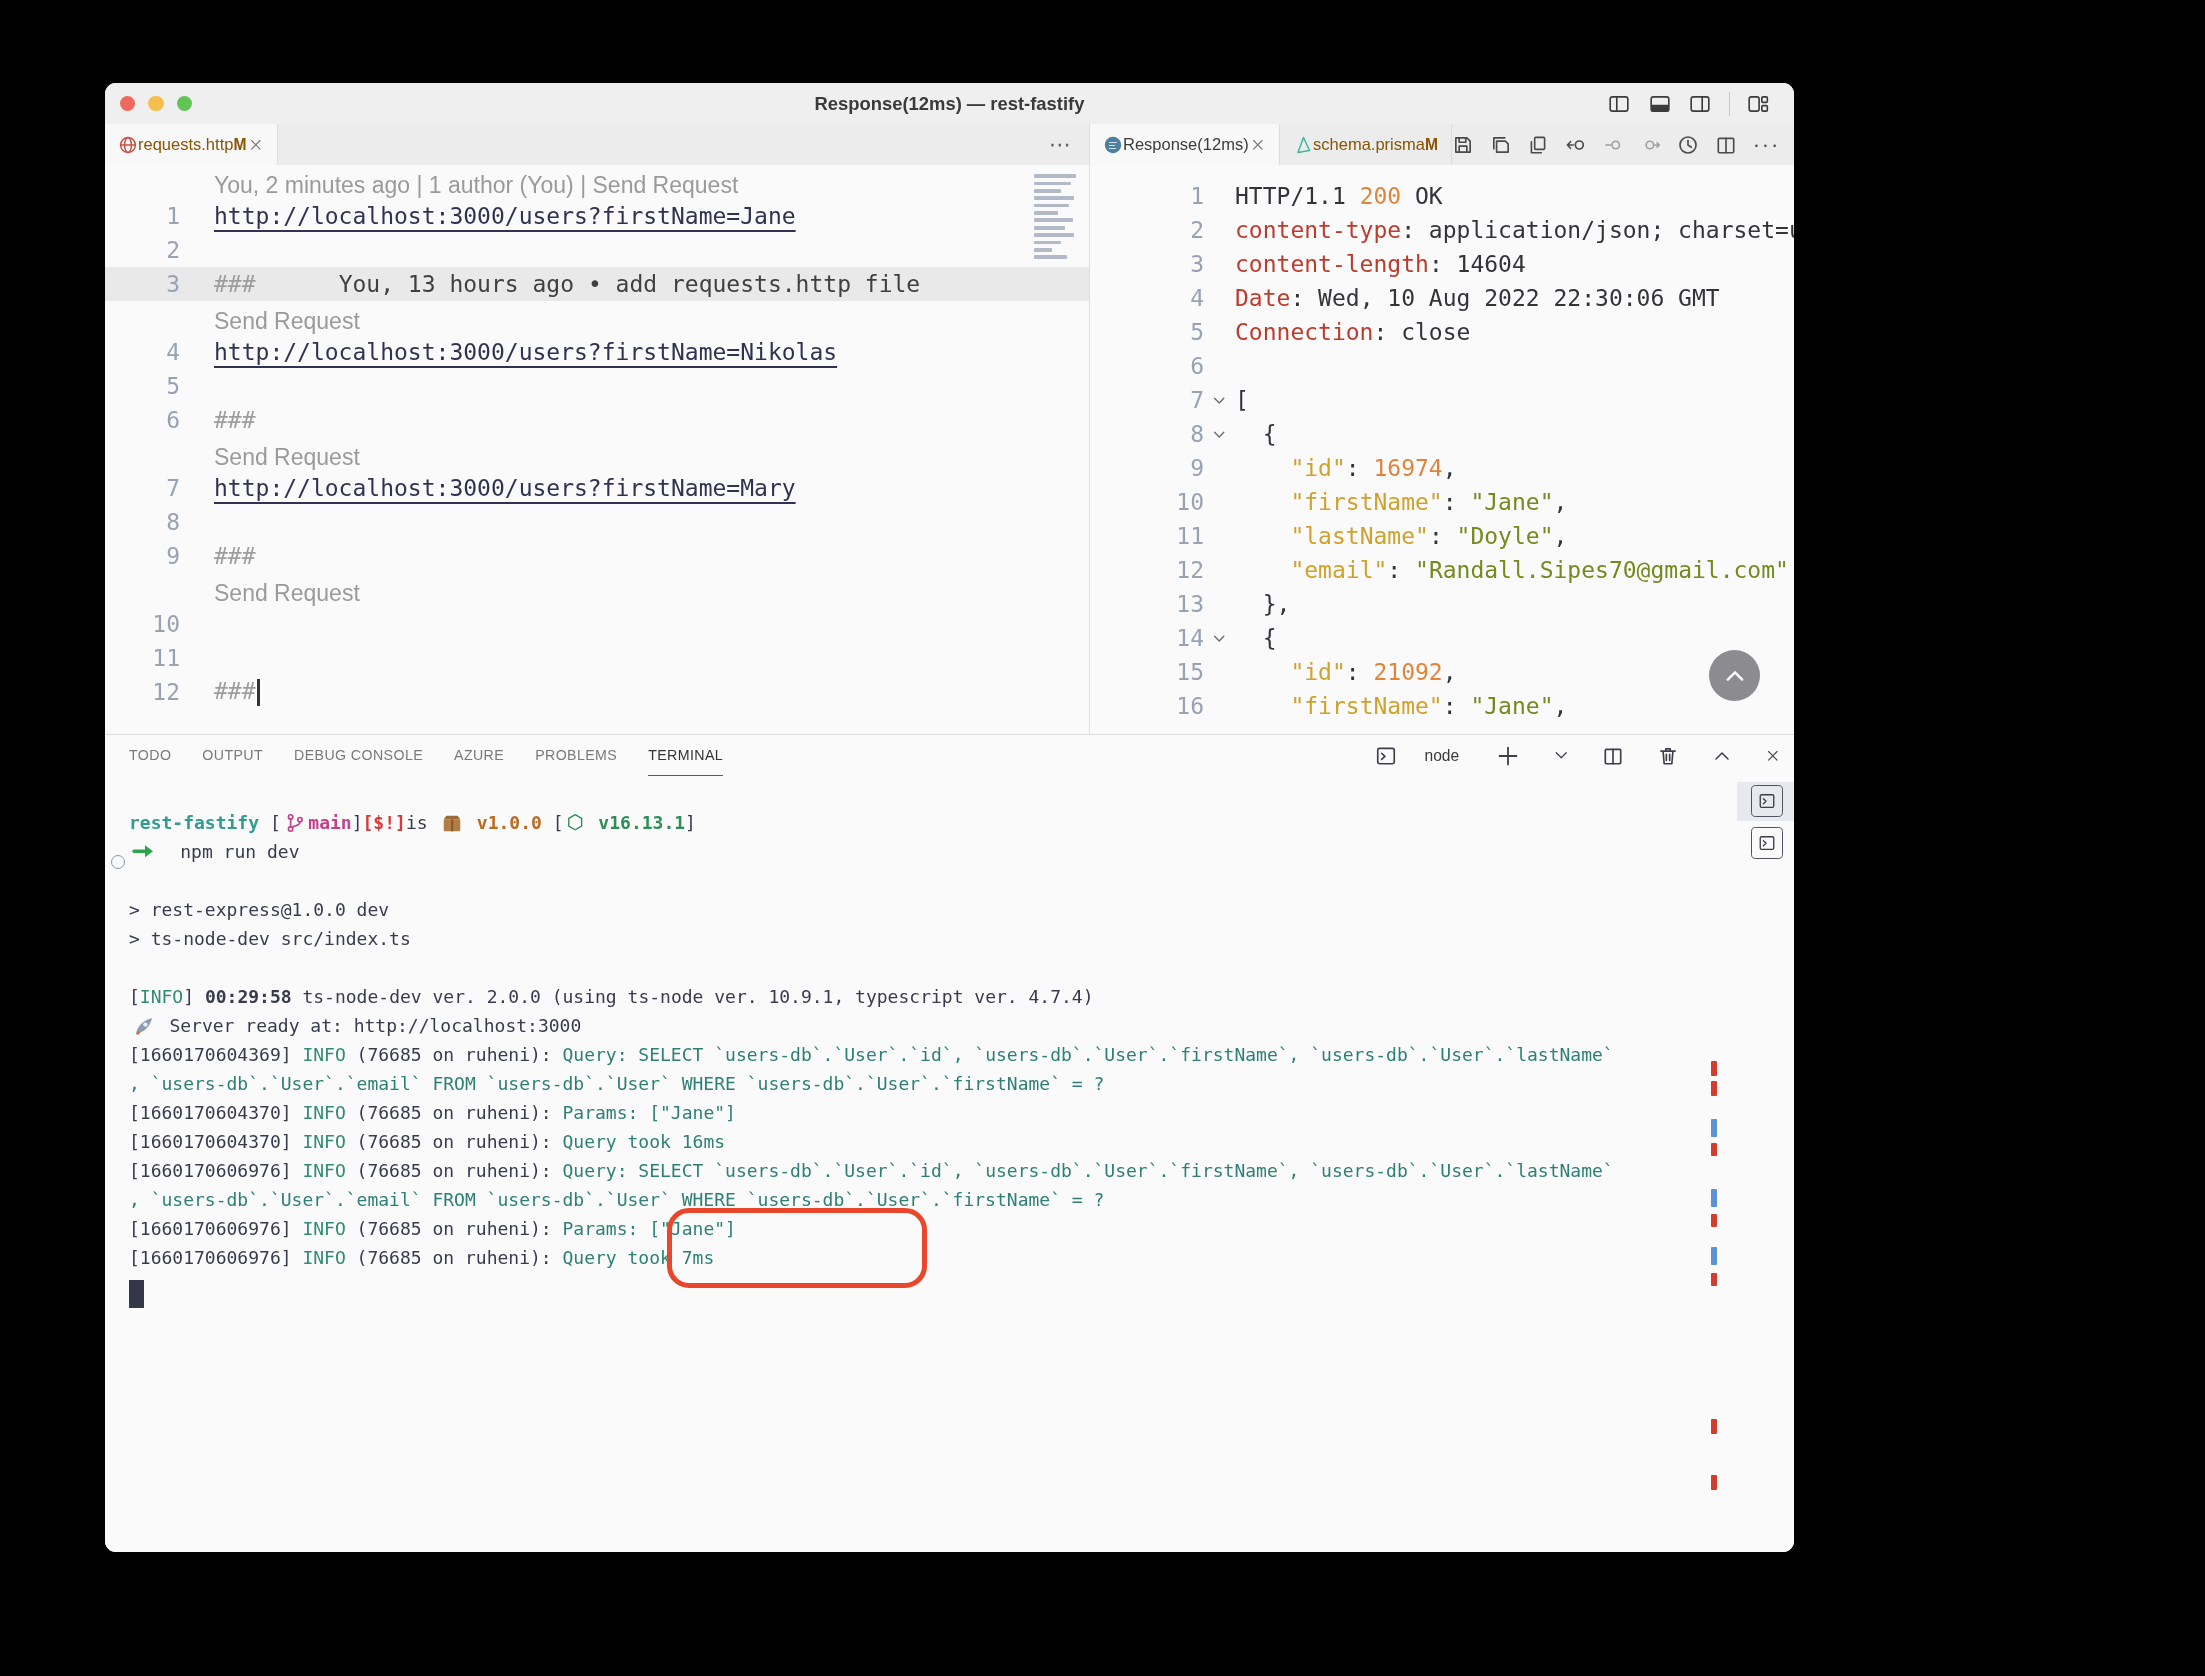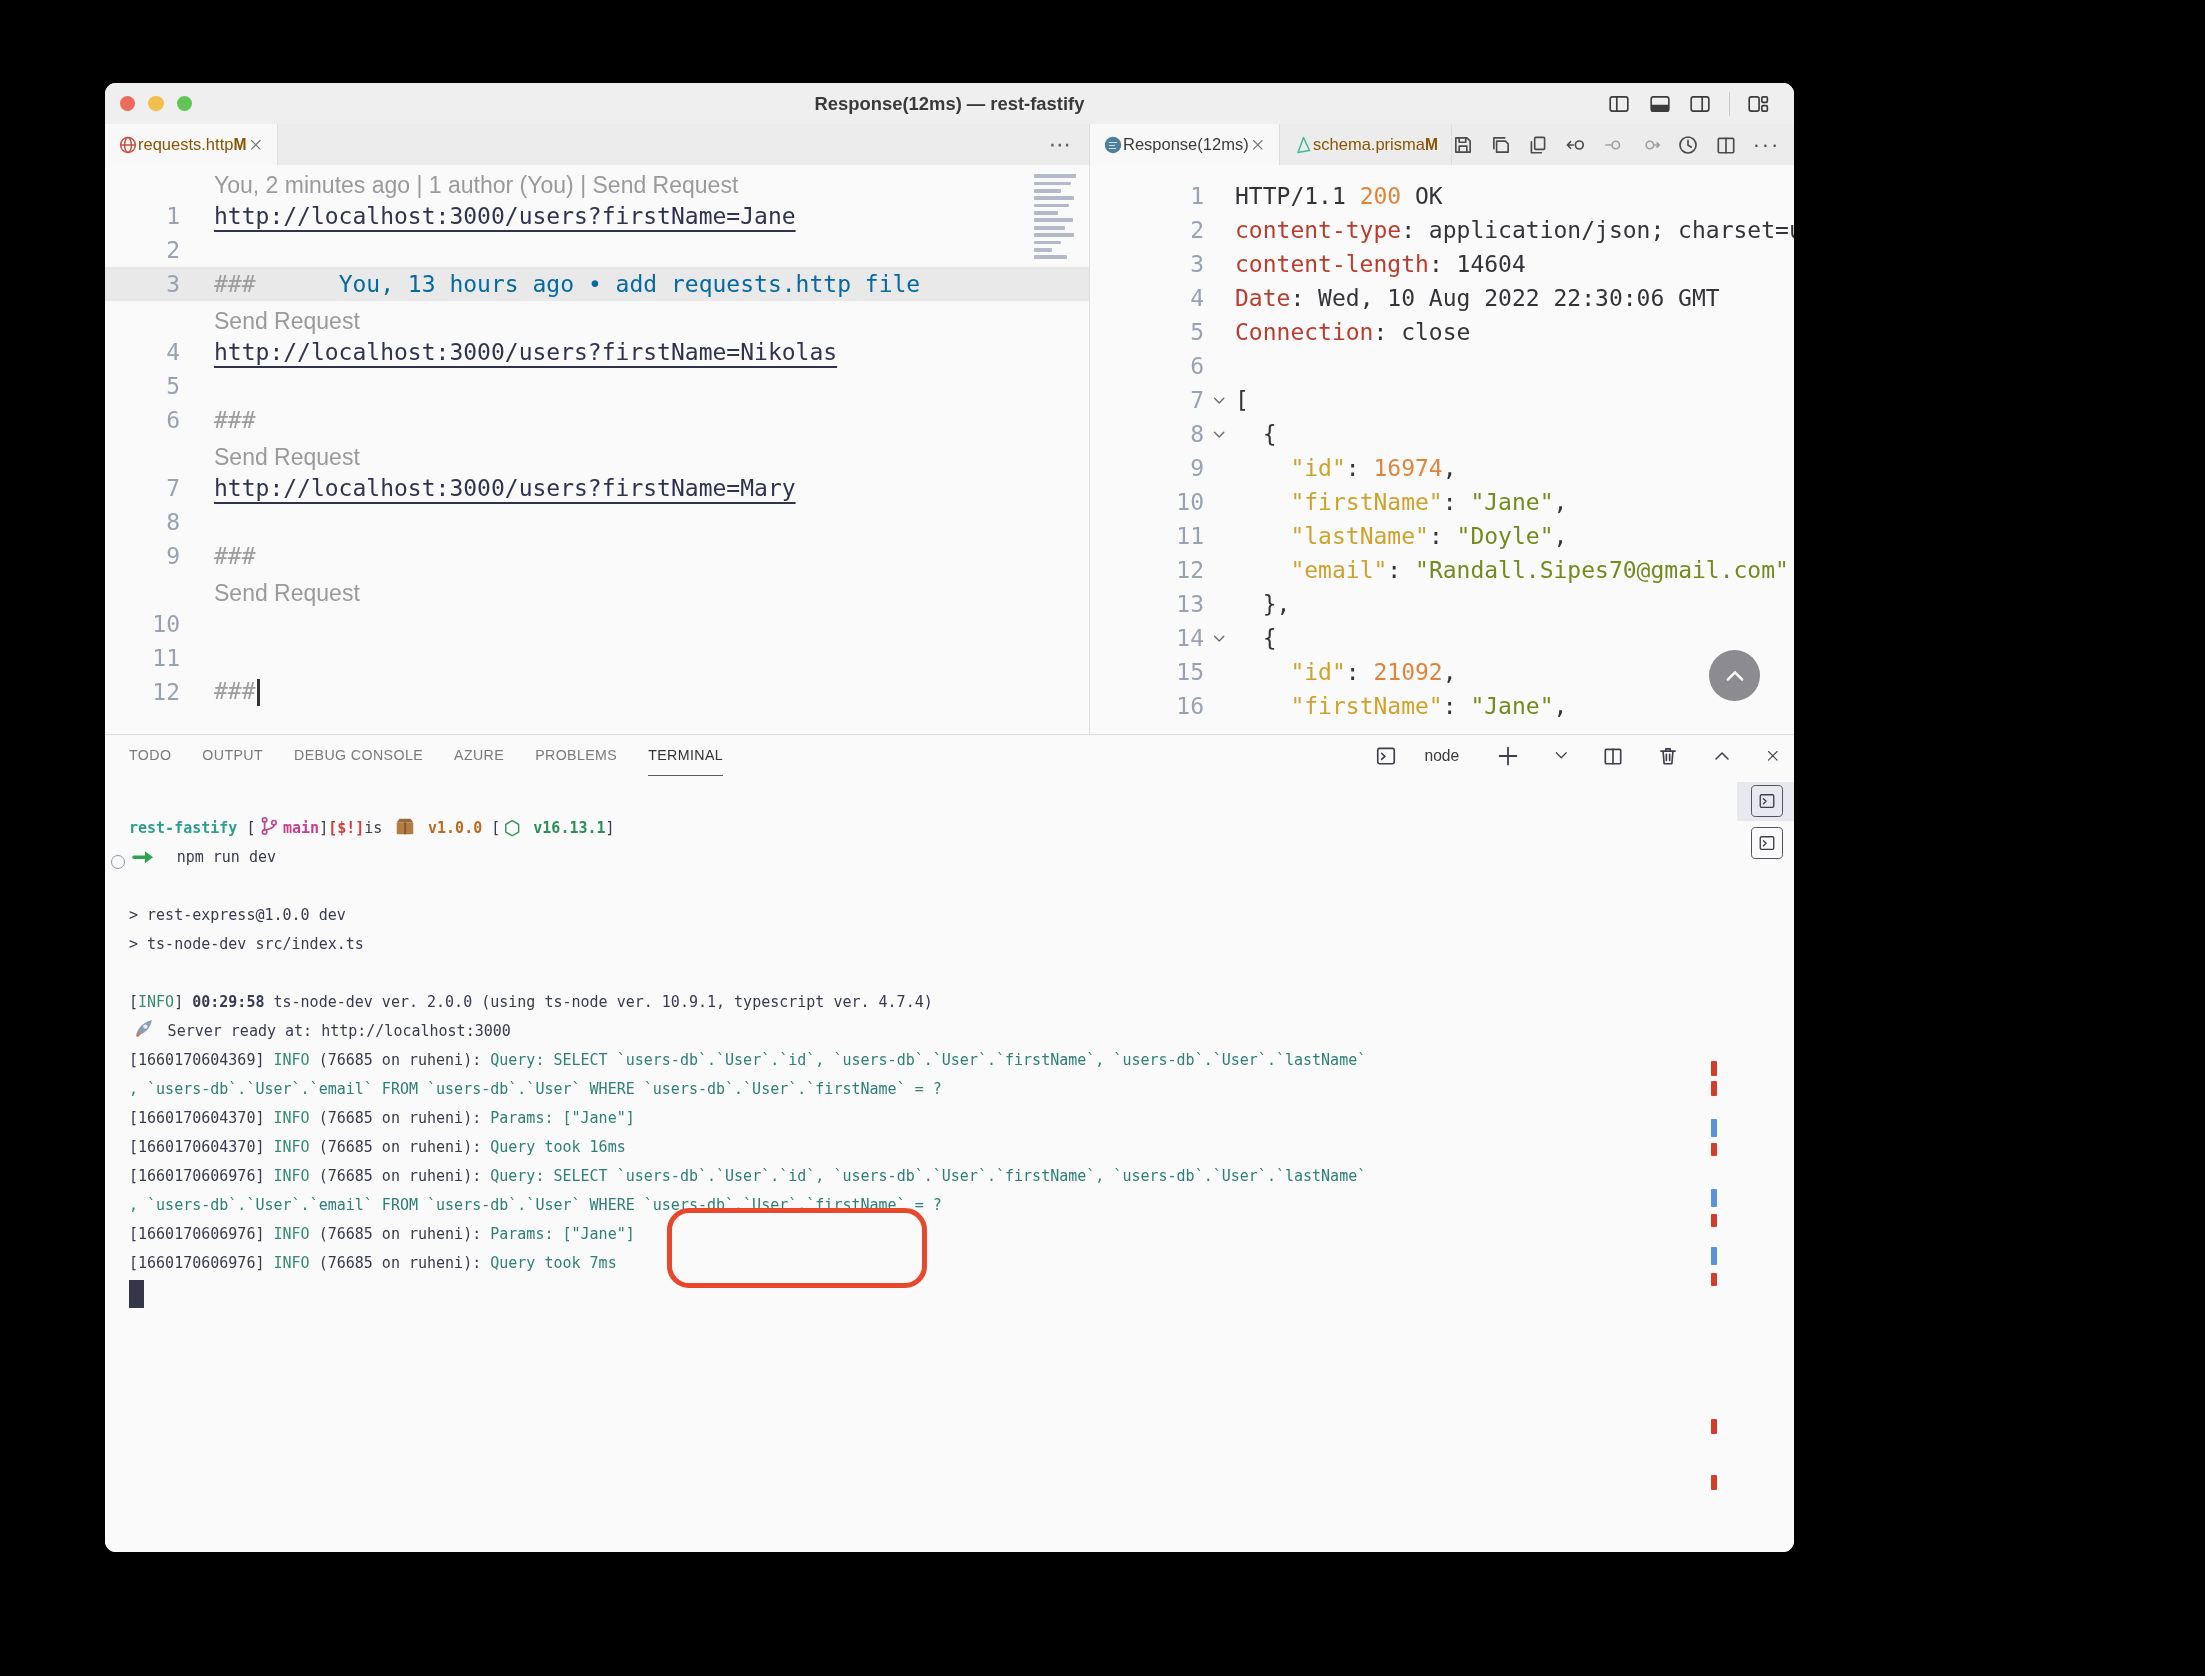--- a/index.html
+++ b/index.html
@@ -34,21 +34,21 @@
   .editor-right{flex:1;}
   .crow{height:34px;display:flex;align-items:center;position:relative;}
   .crow.hl{background:#e9e9e9;}
   .gutter{width:75px;text-align:right;color:#98a2b3;flex:none;font-family:"DejaVu Sans Mono",monospace;font-size:23px;}
   .lgap{width:34px;flex:none;}
   .ccontent{white-space:pre;font-family:"DejaVu Sans Mono",monospace;font-size:23px;color:#333338;}
   .lensrow{height:34px;display:flex;align-items:flex-end;}
   .lenstext{margin-left:109px;font-size:23px;color:#9a9a9a;}
   .seg-link{color:var(--link);text-decoration:underline;text-underline-offset:6.4px;text-decoration-thickness:1.8px;}
   .seg-hash{color:#9d9d9d;}
-  .seg-blame{color:#0369a1;}
+  .seg-blame{color:#404040;}
   .seg-hn{color:var(--hname);}
   .seg-key{color:var(--jkey);}
   .seg-str{color:var(--jstr);}
   .seg-num{color:var(--jnum);}
   .seg-d{color:#333338;}
   .cursorbar{display:inline-block;width:2.8px;height:27px;background:#333;vertical-align:middle;margin-left:1.8px;}
   .minimap{position:absolute;top:5.5px;right:7.3px;width:48px;}
   .mmline{height:3.7px;margin:3.7px 0;background:#9aa3b8;opacity:.75;border-radius:0.9px;}
   
   .crow-r{height:34px;display:flex;align-items:center;}
@@ -57,21 +57,21 @@
   .scrolltop{position:absolute;top:485px;right:34px;width:51px;height:51px;border-radius:50%;background:rgba(120,120,124,.85);display:flex;align-items:center;justify-content:center;}
   
   .panelheader{height:41px;border-top:0.9px solid #ddd;background:#fafafa;display:flex;align-items:center;padding:0 13px 0 24px;}
   .ptab{font-size:14.2px;letter-spacing:0.4px;color:#7a7a7a;margin-right:31px;height:40px;display:flex;align-items:center;border-bottom:1.8px solid transparent;}
   .ptab.active{color:#333;border-bottom-color:#5a5a5a;}
   .pcontrols{margin-left:auto;display:flex;align-items:center;gap:33px;}
   .pcontrols .shell-label{font-size:15.6px;color:#3a3a3a;margin:0 3.7px 0 -5.5px;}
   
   .terminal{position:relative;height:776px;background:#fafafa;overflow:hidden;}
   .tlines{position:absolute;left:24px;top:32px;right:64px;}
-  .tline{height:29px;white-space:pre;overflow:visible;font-family:"DejaVu Sans Mono",monospace;font-size:15px;display:flex;align-items:flex-end;}
+  .tline{height:29px;white-space:pre;overflow:visible;font-family:"DejaVu Sans Mono",monospace;font-size:18px;display:flex;align-items:center;}
   .ts-d{color:#383a4e;} .ts-db{color:#383a4e;font-weight:bold;}
   .ts-teal{color:var(--tteal);} .ts-info{color:var(--tinfo);}
   .ts-prompt{color:var(--tprompt);font-weight:bold;}
   .ts-pink{color:var(--tpink);font-weight:bold;}
   .ts-red{color:var(--tred);font-weight:bold;}
   .ts-orange{color:var(--torange);font-weight:bold;}
   .ts-green{color:var(--tgreen);font-weight:bold;}
   .tseg-icon{display:inline-flex;align-items:center;margin:0 2.8px;}
   .tcursor{position:absolute;left:24px;width:14.7px;height:27.5px;background:#333748;}
   .annotation{position:absolute;border:5.5px solid var(--annred);border-radius:22px;}

